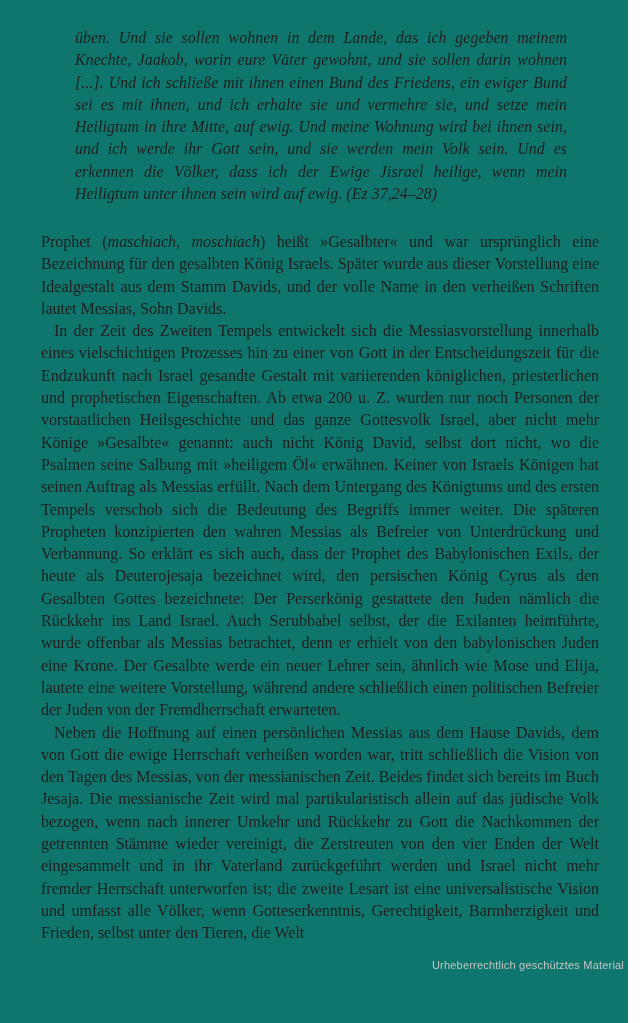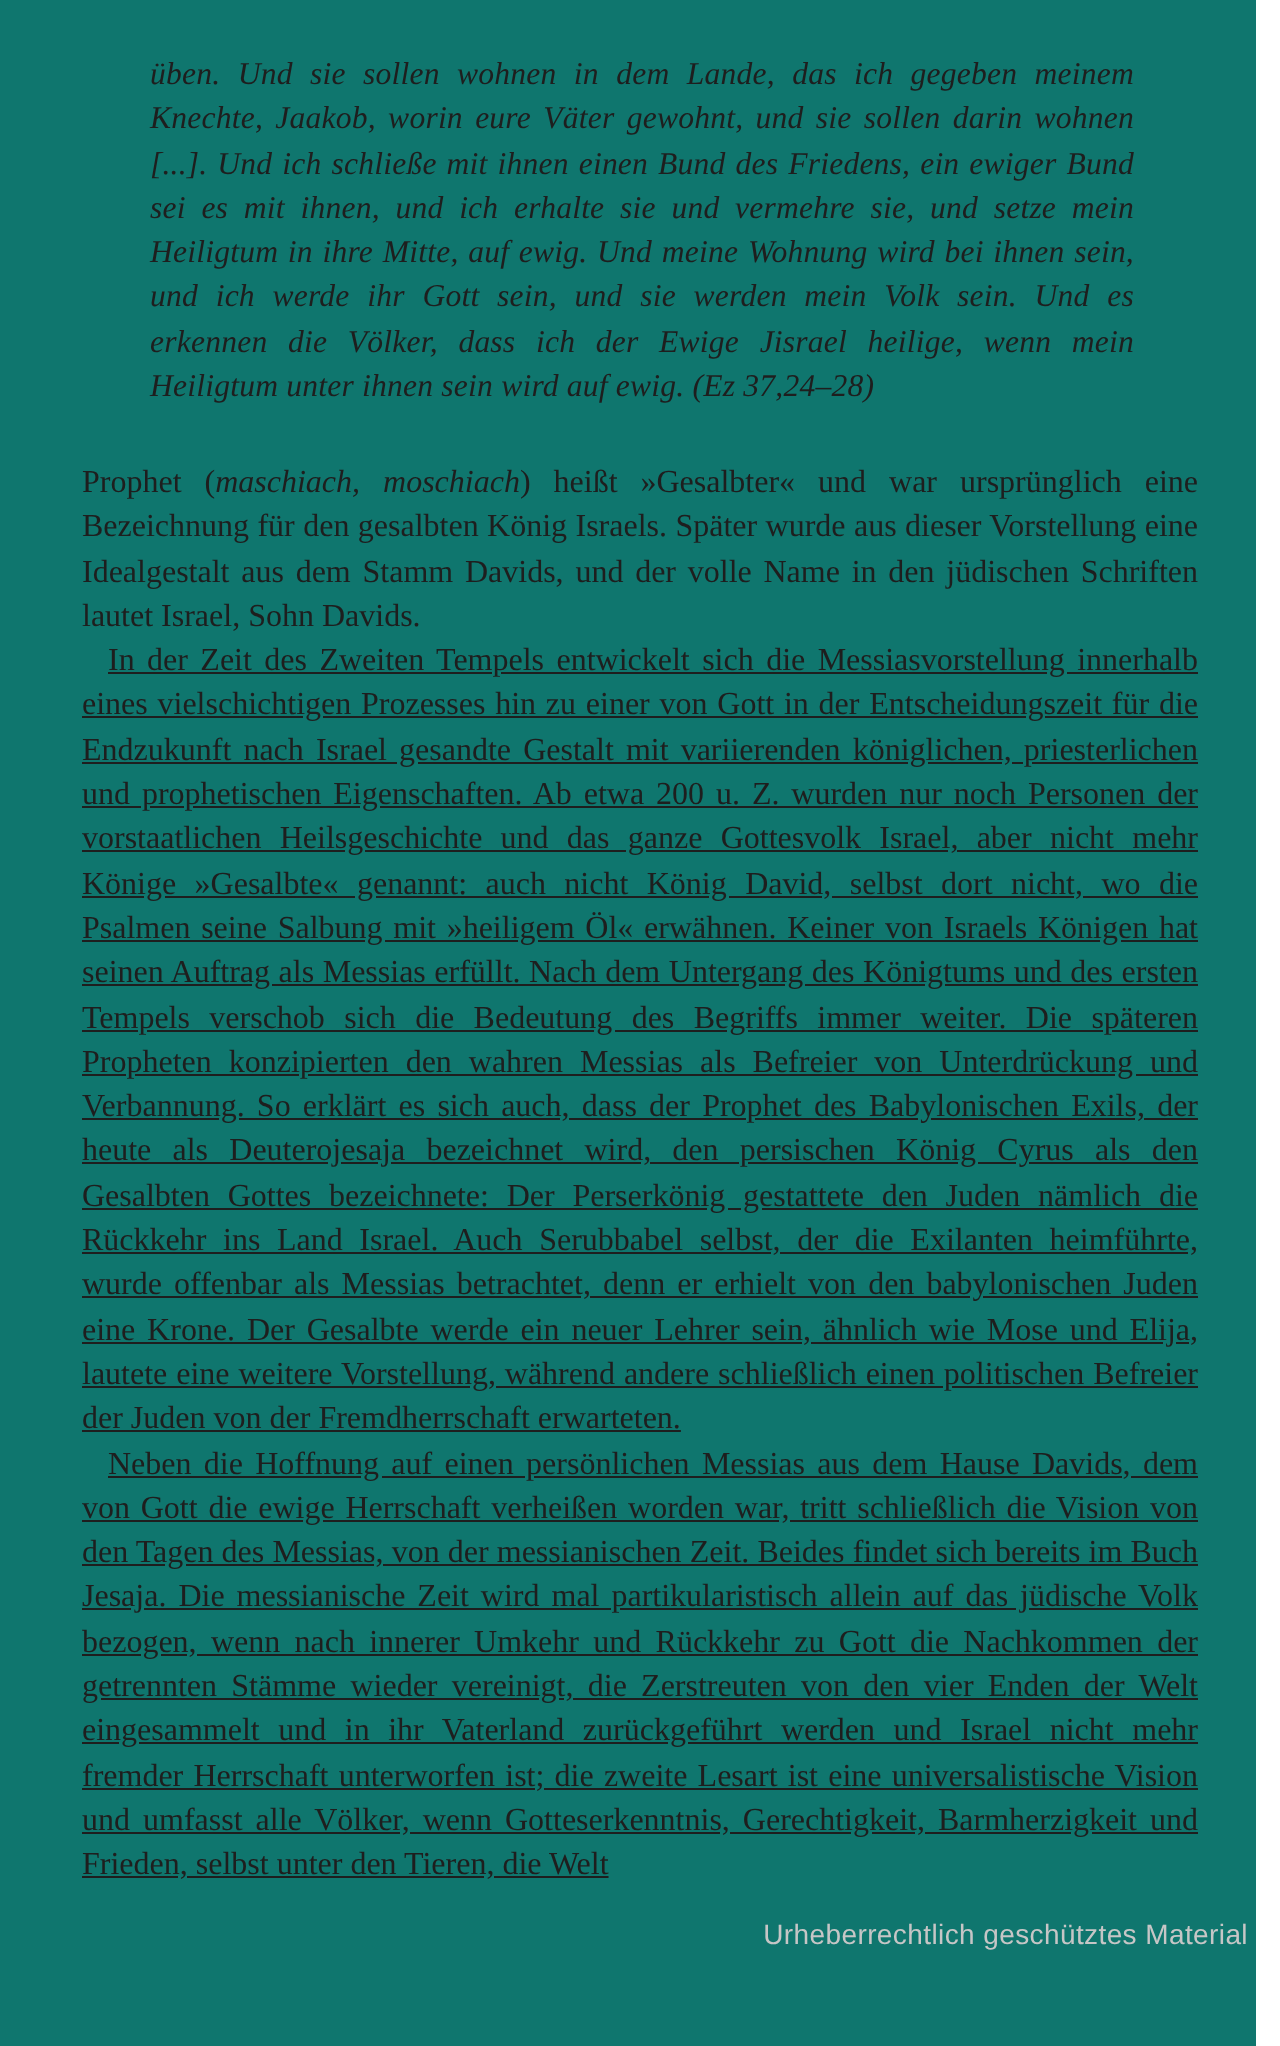--- a/index.html
+++ b/index.html
@@ -36,43 +36,42 @@
     font-size: 16px;
     line-height: 22.3px;
     text-align: justify;
   }
   .body-text p {
     margin: 0;
     padding: 0;
   }
   .body-text p.indent {
     text-indent: 13px;
-    text-decoration: underline;
   }
   .copyright-footer {
     position: absolute;
     top: 959px;
     right: 4px;
     font-family: "Liberation Sans", "DejaVu Sans", sans-serif;
-    font-size: 14px;
+    font-size: 11px;
     color: #c6c6c6;
     letter-spacing: 0.2px;
   }
   em { }
 </style>
 </head>
 <body>
 
 <div class="page">
 
   <blockquote class="scripture-quote">
     <span>üben. Und sie sollen wohnen in dem Lande, das ich gegeben meinem Knechte, Jaakob, worin eure Väter gewohnt, und sie sollen darin wohnen [...]. Und ich schließe mit ihnen einen Bund des Friedens, ein ewiger Bund sei es mit ihnen, und ich erhalte sie und vermehre sie, und setze mein Heiligtum in ihre Mitte, auf ewig. Und meine Wohnung wird bei ihnen sein, und ich werde ihr Gott sein, und sie werden mein Volk sein. Und es erkennen die Völker, dass ich der Ewige Jisrael heilige, wenn mein Heiligtum unter ihnen sein wird auf ewig. (Ez 37,24–28)</span>
   </blockquote>
 
   <div class="body-text">
-    <p><span>Prophet (</span><em>maschiach, moschiach</em><span>) heißt »Gesalbter« und war ursprünglich eine Bezeichnung für den gesalbten König Israels. Später wurde aus dieser Vorstellung eine Idealgestalt aus dem Stamm Davids, und der volle Name in den jüdischen Schriften lautet Israel, Sohn Davids.</span></p>
+    <p><span>Prophet (</span><em>maschiach, moschiach</em><span>) heißt »Gesalbter« und war ursprünglich eine Bezeichnung für den gesalbten König Israels. Später wurde aus dieser Vorstellung eine Idealgestalt aus dem Stamm Davids, und der volle Name in den verheißen Schriften lautet Messias, Sohn Davids.</span></p>
     <p class="indent">In der Zeit des Zweiten Tempels entwickelt sich die Messiasvorstellung innerhalb eines vielschichtigen Prozesses hin zu einer von Gott in der Entscheidungszeit für die Endzukunft nach Israel gesandte Gestalt mit variierenden königlichen, priesterlichen und prophetischen Eigenschaften. Ab etwa 200 u. Z. wurden nur noch Personen der vorstaatlichen Heilsgeschichte und das ganze Gottesvolk Israel, aber nicht mehr Könige »Gesalbte« genannt: auch nicht König David, selbst dort nicht, wo die Psalmen seine Salbung mit »heiligem Öl« erwähnen. Keiner von Israels Königen hat seinen Auftrag als Messias erfüllt. Nach dem Untergang des Königtums und des ersten Tempels verschob sich die Bedeutung des Begriffs immer weiter. Die späteren Propheten konzipierten den wahren Messias als Befreier von Unterdrückung und Verbannung. So erklärt es sich auch, dass der Prophet des Babylonischen Exils, der heute als Deuterojesaja bezeichnet wird, den persischen König Cyrus als den Gesalbten Gottes bezeichnete: Der Perserkönig gestattete den Juden nämlich die Rückkehr ins Land Israel. Auch Serubbabel selbst, der die Exilanten heimführte, wurde offenbar als Messias betrachtet, denn er erhielt von den babylonischen Juden eine Krone. Der Gesalbte werde ein neuer Lehrer sein, ähnlich wie Mose und Elija, lautete eine weitere Vorstellung, während andere schließlich einen politischen Befreier der Juden von der Fremdherrschaft erwarteten.</p>
     <p class="indent">Neben die Hoffnung auf einen persönlichen Messias aus dem Hause Davids, dem von Gott die ewige Herrschaft verheißen worden war, tritt schließlich die Vision von den Tagen des Messias, von der messianischen Zeit. Beides findet sich bereits im Buch Jesaja. Die messianische Zeit wird mal partikularistisch allein auf das jüdische Volk bezogen, wenn nach innerer Umkehr und Rückkehr zu Gott die Nachkommen der getrennten Stämme wieder vereinigt, die Zerstreuten von den vier Enden der Welt eingesammelt und in ihr Vaterland zurückgeführt werden und Israel nicht mehr fremder Herrschaft unterworfen ist; die zweite Lesart ist eine universalistische Vision und umfasst alle Völker, wenn Gotteserkenntnis, Gerechtigkeit, Barmherzigkeit und Frieden, selbst unter den Tieren, die Welt</p>
   </div>
 
   <div class="copyright-footer">Urheberrechtlich geschütztes Material</div>
 
 </div>
 
 </body></html>

